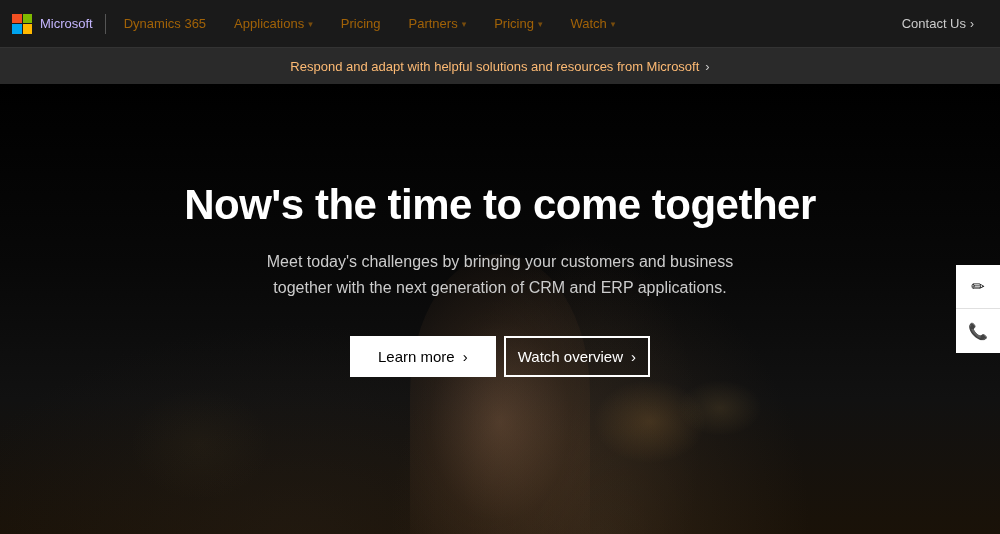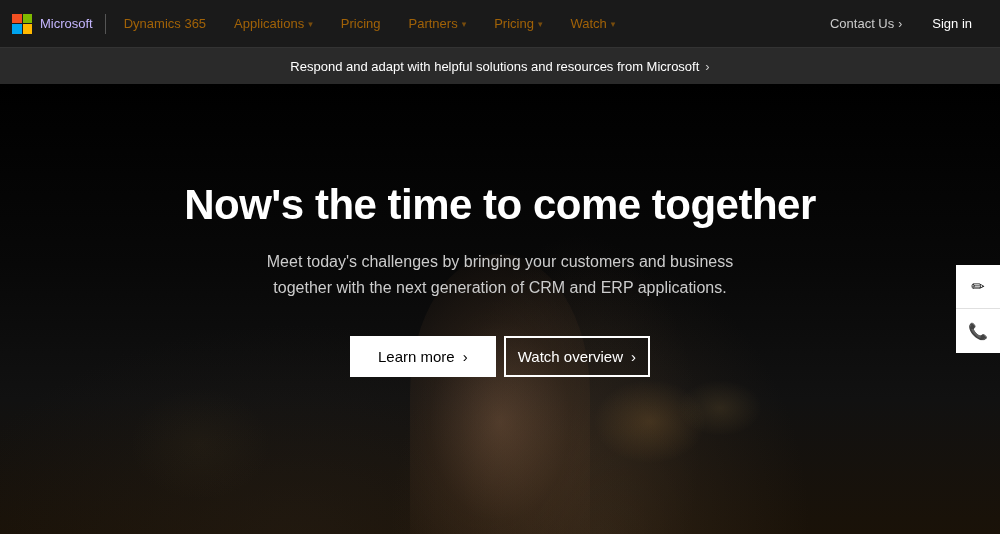--- a/index.html
+++ b/index.html
@@ -94,21 +94,21 @@
       height: 36px;
       background: #2a2a2a;
       display: flex;
       align-items: center;
       justify-content: center;
       gap: 6px;
       z-index: 9;
       position: relative;
     }
     .banner-text {
-      color: #ffffff;
+      color: #fdba74;
       font-size: 13px;
     }
     .banner-arrow {
       color: #ccc;
       font-size: 13px;
     }
 
     
     .hero {
       width: 100%;
@@ -283,23 +283,20 @@
     <div class="nav-item">
       <span>Watch</span>
       <span class="chevron">▾</span>
     </div>
   </div>
 
   <div class="nav-right">
     <div class="nav-contact">
       <span>Contact Us</span>
       <span class="arrow">›</span>
-    </div>
-    <div class="nav-signin">
-      <span>Sign in</span>
     </div>
   </div>
 </nav>
 
 <div class="banner">
   <span class="banner-text">Respond and adapt with helpful solutions and resources from Microsoft</span>
   <span class="banner-arrow">›</span>
 </div>
 
 <div class="hero">

